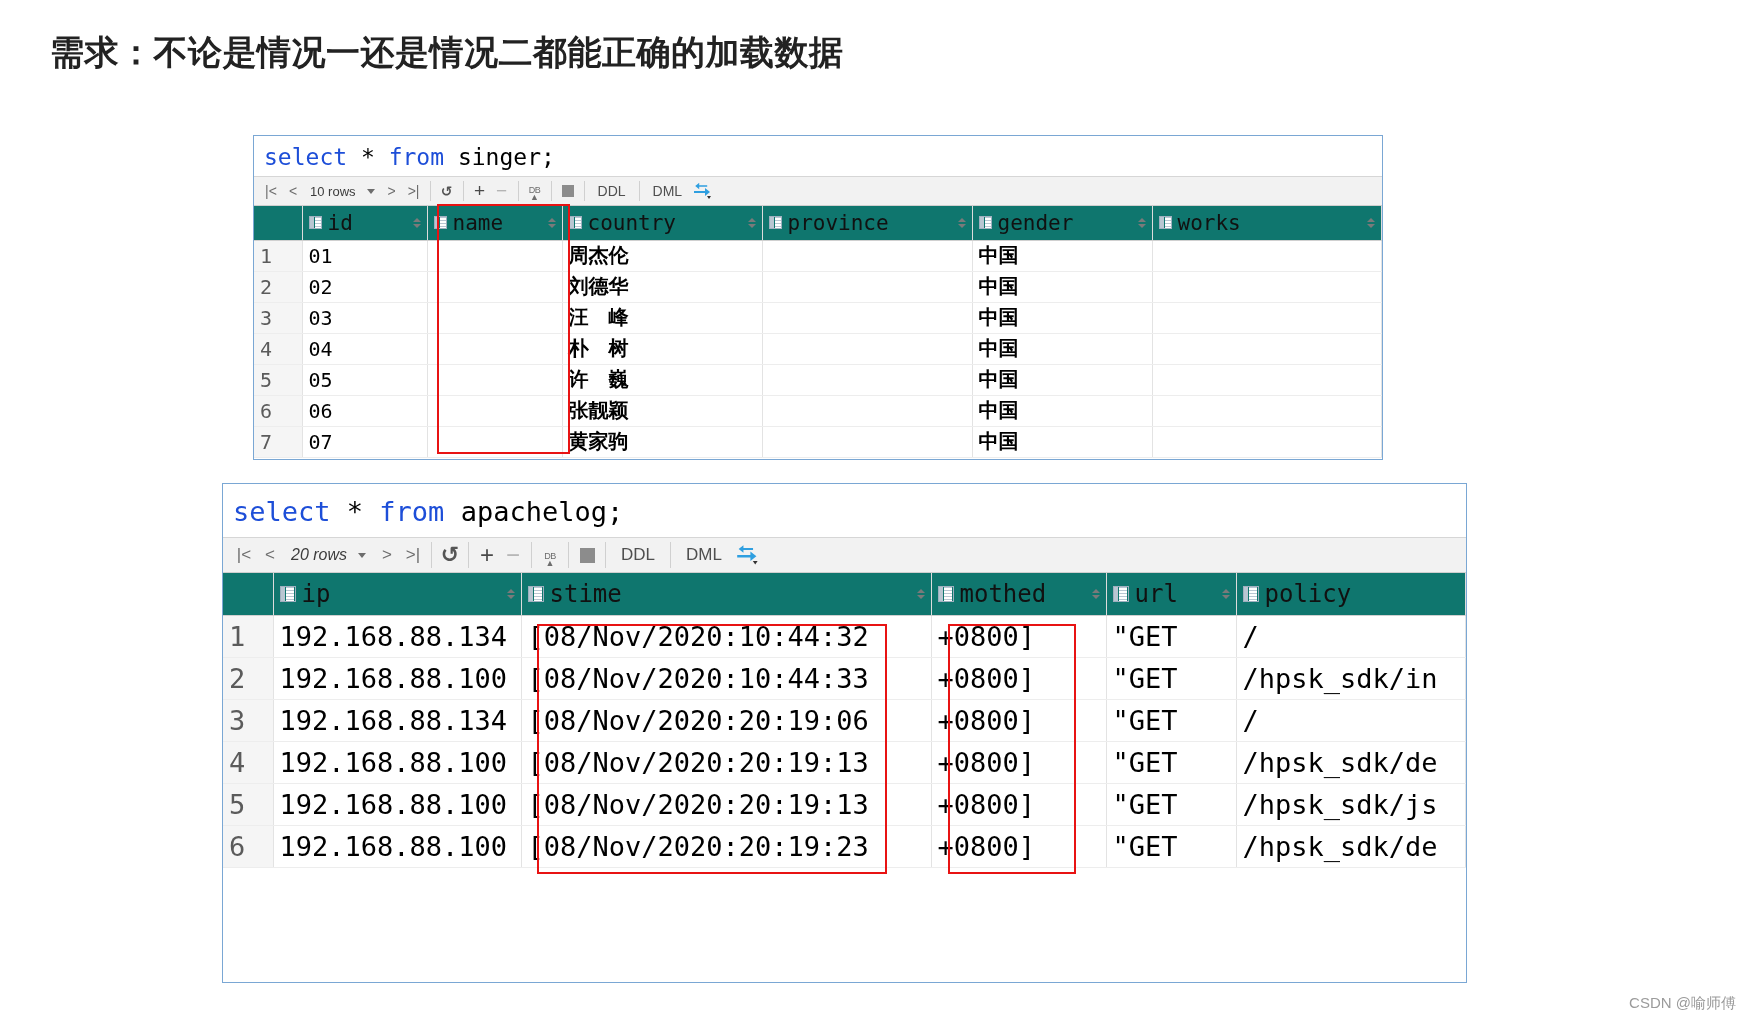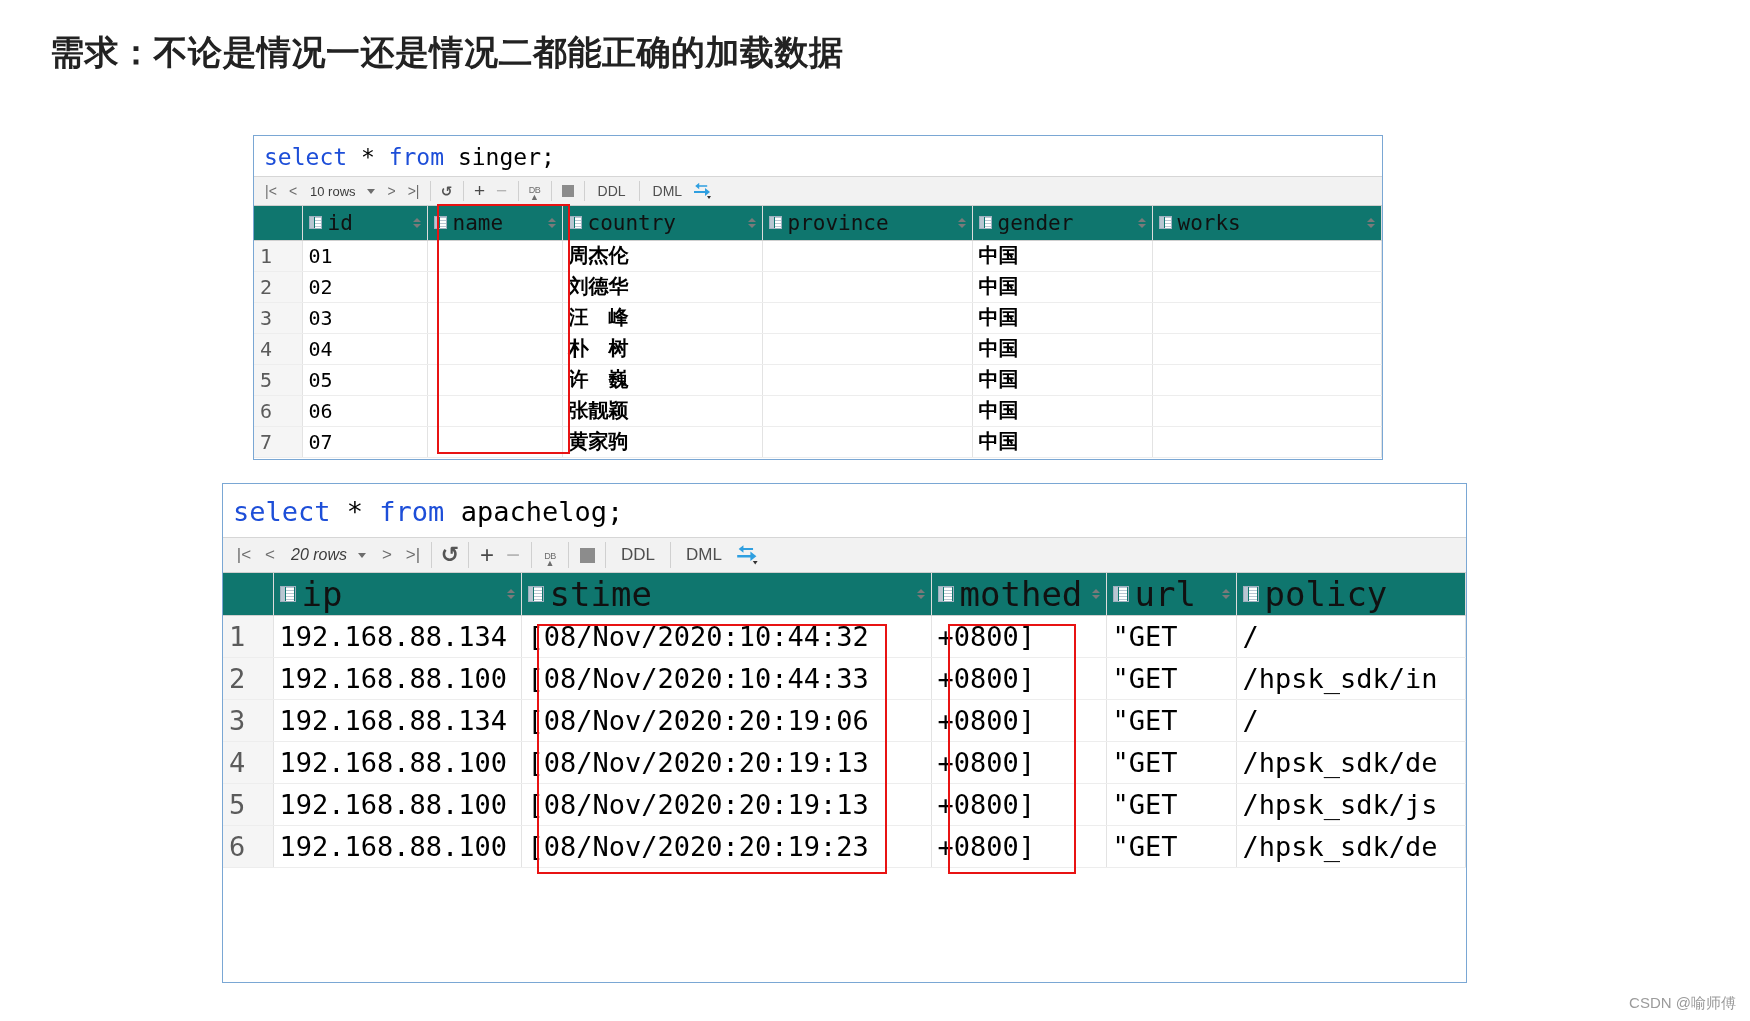--- a/index.html
+++ b/index.html
@@ -179,21 +179,21 @@
   #panel-singer table.grid { width: 100%; font-size: 21px; }
   #panel-singer thead th { height: 34px; font-size: 21px; }
   #panel-singer tbody td { height: 31px; font-size: 20px; }
 
   
   #panel-apache { left: 222px; top: 483px; width: 1245px; height: 500px; }
   #panel-apache .sql-line { font-size: 27px; padding: 12px 10px 10px 10px; }
   #panel-apache .toolbar { height: 36px; font-size: 16px; padding: 0 8px; }
   #panel-apache .tb-btn { width: 26px; height: 26px; font-size: 17px; }
   #panel-apache table.grid { width: 100%; font-size: 27px; }
-  #panel-apache thead th { height: 42px; font-size: 34px; }
+  #panel-apache thead th { height: 42px; font-size: 24px; }
   #panel-apache tbody td { height: 42px; font-size: 27px; }
   #panel-apache .col-ico { width: 16px; height: 16px; }
 </style>
 </head>
 <body>
 
 <div id="page-title">需求：不论是情况一还是情况二都能正确的加载数据</div>
 
 <div class="db-panel" id="panel-singer">
 

